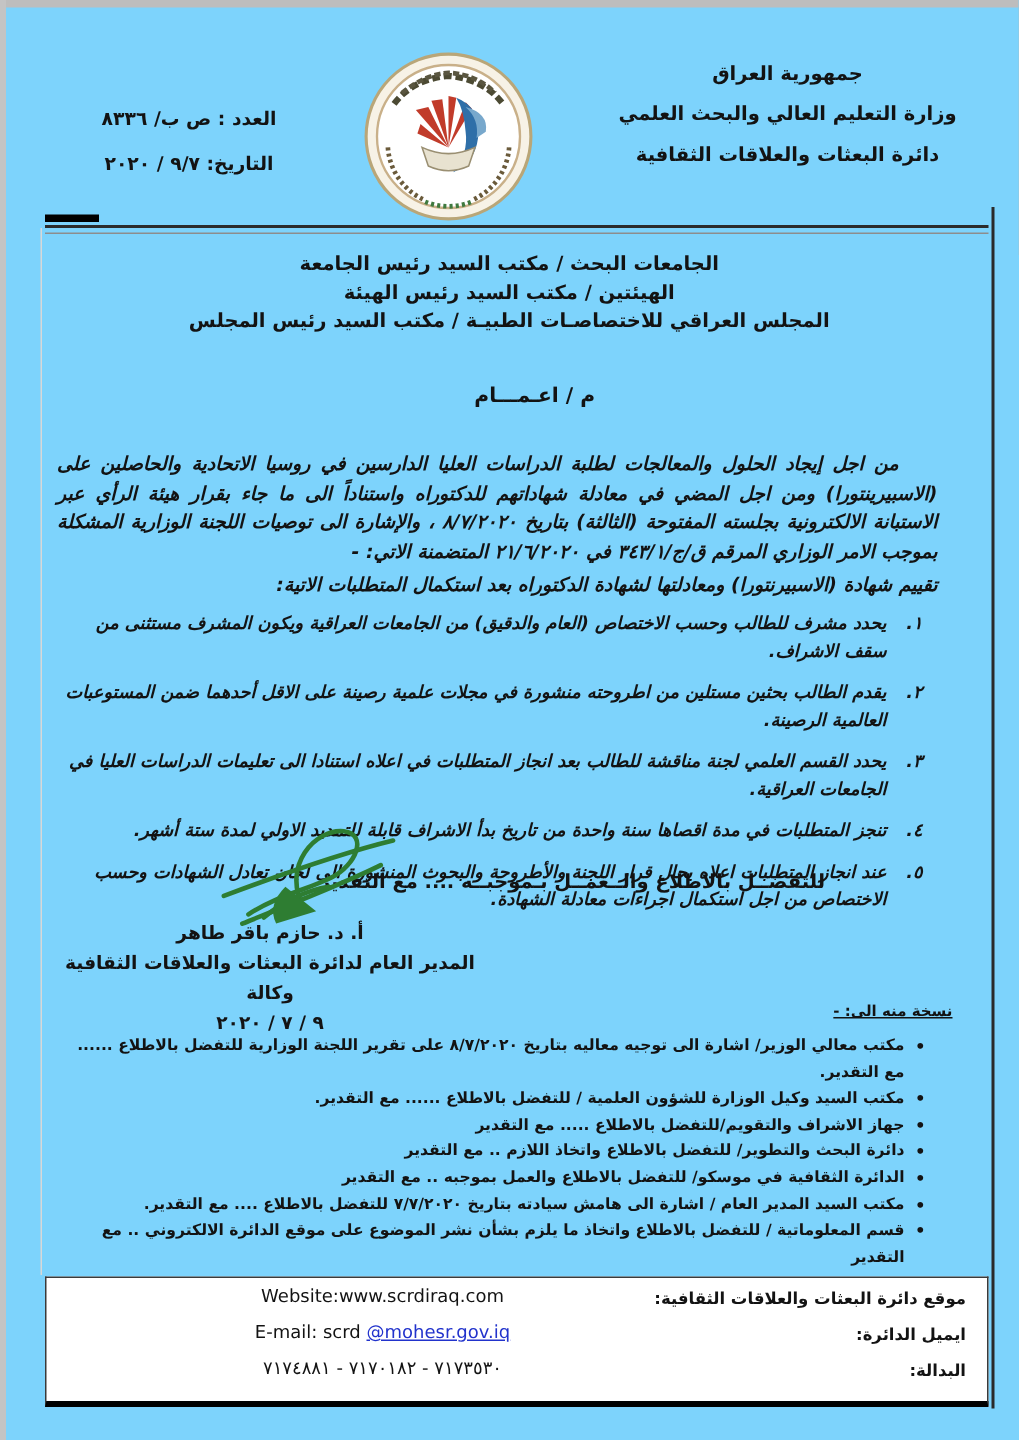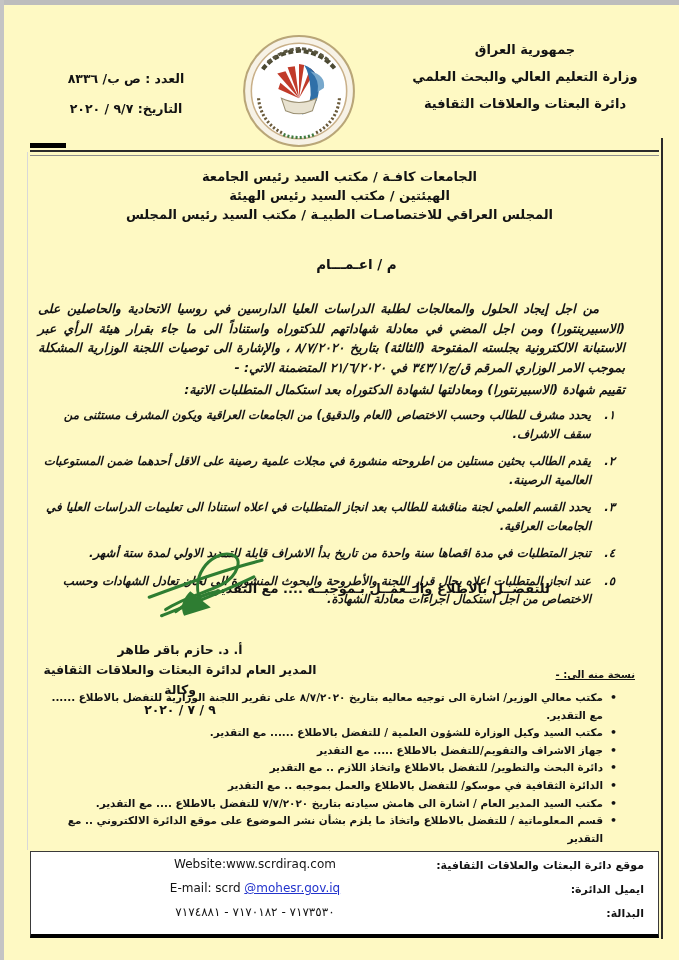--- a/index.html
+++ b/index.html
@@ -2,21 +2,21 @@
 <html lang="ar" dir="rtl"><head>
 <meta charset="utf-8">
 <style>
   html,body{margin:0;padding:0;}
   body{
     width:679px;height:960px;overflow:hidden;background:#b5b5b5;
     font-family:"DejaVu Sans",sans-serif;
   }
   .page{
     position:absolute;top:0;left:0;width:679px;height:960px;
-    background:#fef9c3;color:#131313;direction:rtl;
+    background:#7dd3fc;color:#131313;direction:rtl;
   }
   .scan-strip-top{position:absolute;top:0;left:0;width:679px;height:5px;background:#bdbdbd;}
   .scan-strip-left{position:absolute;top:0;left:0;width:4px;height:960px;background:#c4c4c4;}
   .edge-right{position:absolute;top:138px;bottom:21px;right:16px;width:2px;background:#2a2a2a;}
   .edge-left{position:absolute;top:152px;bottom:110px;left:27px;width:1px;background:#d8d8d8;}
 
   
   .hdr-right{position:absolute;top:36px;right:26px;width:256px;text-align:center;
     font-weight:bold;font-size:13px;line-height:27px;}
   .hdr-left{position:absolute;top:64px;left:46px;width:160px;text-align:center;
@@ -44,21 +44,21 @@
   .reqs{margin-top:9px;padding-right:10px;}
   .req{display:flex;margin-bottom:9px;font-weight:bold;font-size:11.8px;line-height:18.5px;}
   .req-num{min-width:24px;}
   .req-text{flex:1;padding-left:4px;text-align:right;}
 
   
   .closing{position:absolute;top:581px;left:230px;width:320px;text-align:center;
     font-weight:bold;font-size:13px;white-space:nowrap;}
   .sig-svg{position:absolute;top:546px;left:130px;width:140px;height:80px;}
   .sig-block{position:absolute;top:612px;left:34px;width:292px;text-align:center;
-    font-weight:bold;font-size:12.4px;line-height:20px;margin-top:28px;}
+    font-weight:bold;font-size:12.4px;line-height:20px;}
 
   
   .copies-head{position:absolute;top:669px;right:44px;font-weight:bold;font-size:10px;
     text-decoration:underline;}
   .copies{position:absolute;top:689px;right:62px;left:36px;font-weight:bold;
     font-size:10.4px;line-height:17.6px;}
   .copy-item{position:relative;padding-right:14px;text-align:right;}
   .copy-item::before{content:"\2022";position:absolute;right:0;top:0;font-size:11px;}
 
   
@@ -113,21 +113,21 @@
       <path d="M94,62 a40,40 0 0 1 -24,34" fill="none" stroke="#6a5a3a" stroke-width="3" stroke-dasharray="2 2"></path>
       <path d="M40,97 a40,40 0 0 0 30,0" fill="none" stroke="#3f7a3f" stroke-width="3" stroke-dasharray="2 2"></path>
     </svg>
   </div>
 
   <div class="rule-thick-left"></div>
   <div class="rule1"></div>
   <div class="rule2"></div>
 
   <div class="addr">
-    <div>الجامعات كافـة / مكتب السيد رئيس الجامعة</div>
+    <div>الجامعات البحث / مكتب السيد رئيس الجامعة</div>
     <div>الهيئتين / مكتب السيد رئيس الهيئة</div>
     <div>المجلس العراقي للاختصاصـات الطبيـة / مكتب السيد رئيس المجلس</div>
   </div>
 
   <div class="subject">م / اعـمـــام</div>
 
   <div class="flow">
     <p class="bodytext">من اجل إيجاد الحلول والمعالجات لطلبة الدراسات العليا الدارسين في روسيا الاتحادية والحاصلين على (الاسبيرينتورا) ومن اجل المضي في معادلة شهاداتهم للدكتوراه واستناداً الى ما جاء بقرار هيئة الرأي عبر الاستبانة الالكترونية بجلسته المفتوحة (الثالثة) بتاريخ ٨/٧/٢٠٢٠ ، والإشارة الى توصيات اللجنة الوزارية المشكلة بموجب الامر الوزاري المرقم ق/ج/٣٤٣/١ في ٢١/٦/٢٠٢٠ المتضمنة الاتي: -</p>
     <p class="intro">تقييم شهادة (الاسبيرنتورا) ومعادلتها لشهادة الدكتوراه بعد استكمال المتطلبات الاتية:</p>
     <div class="reqs">

